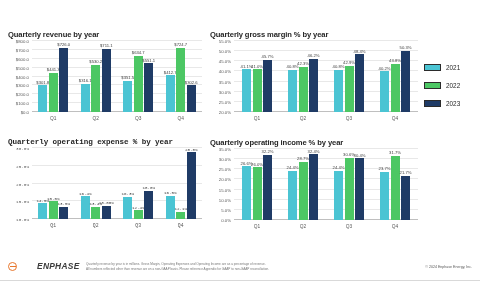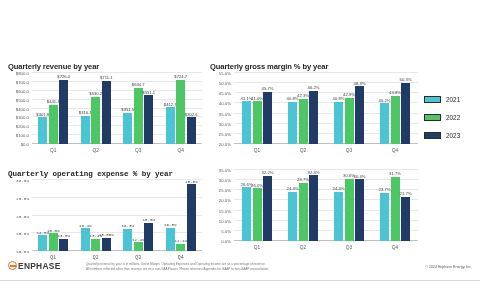--- a/index.html
+++ b/index.html
@@ -6,21 +6,20 @@
   body{
     width:480px;height:307px;
     background:#ffffff;
     font-family:"Liberation Sans", sans-serif;
     overflow:hidden;
     position:relative;
   }
   .slide{
     position:absolute;left:0;top:26px;width:480px;height:234px;
     background:#ffffff;
-    margin-top:32px;
   }
   .grid{
     position:absolute;left:0;top:0;width:480px;height:206px;
   }
   .panel{position:absolute;}
   .p1{left:6px;  top:4px;  width:198px;height:104px;}
   .p2{left:208px;top:4px;  width:212px;height:104px;}
   .p3{left:6px;  top:112px;width:198px;height:102px;font-family:Liberation Mono, monospace;}
   .p4{left:208px;top:112px;width:212px;height:102px;}
 
@@ -61,21 +60,21 @@
   .swatch{width:17px;height:7px;border:1px solid #2b2b2b;box-sizing:border-box;}
   .sw2021{background:#4BC4D3;}
   .sw2022{background:#4CC764;}
   .sw2023{background:#1F3B66;}
   .legtext{font-size:6.4px;color:#262626;}
 
   .footer{
     position:absolute;left:0;top:258px;width:480px;height:22px;
     border-bottom:1px solid #d9d9d9;
   }
-  .logo{position:absolute;left:8px;top:3px;display:flex;gap:1px;}
+  .logo{position:absolute;left:8px;top:3px;display:flex;align-items:center;gap:20px;font-style:italic;}
   .logomark{
     width:9px;height:9px;border-radius:50%;
     border:1.6px solid #E8762C;box-sizing:border-box;position:relative;
   }
   .logomark::after{
     content:"";position:absolute;left:1px;top:3.2px;width:6px;height:1.5px;background:#E8762C;
   }
   .logotext{font-size:8.4px;font-weight:bold;color:#3b3b3b;letter-spacing:0.3px;}
   .disclaimer{
     position:absolute;left:86px;top:4px;width:290px;
@@ -313,20 +312,21 @@
         <div class="xaxisrow" id="xr2">
             <div class="xcell">Q1</div>
             <div class="xcell">Q2</div>
             <div class="xcell">Q3</div>
             <div class="xcell">Q4</div>
           </div>
       </div>
     </div>
 
     <div class="panel p4">
+      <div class="ptitle">Quarterly operating income % by year</div>
       <div class="plot">
         <div class="axisarea" id="ax3">
             <div class="gline" style="bottom: 0%;"></div>
             <div class="ylab" style="bottom: 0%; transform: translateY(50%);">0.0%</div>
             <div class="gline" style="bottom: 14.2857%;"></div>
             <div class="ylab" style="bottom: 14.2857%; transform: translateY(50%);">5.0%</div>
             <div class="gline" style="bottom: 28.5714%;"></div>
             <div class="ylab" style="bottom: 28.5714%; transform: translateY(50%);">10.0%</div>
             <div class="gline" style="bottom: 42.8571%;"></div>
             <div class="ylab" style="bottom: 42.8571%; transform: translateY(50%);">15.0%</div>

